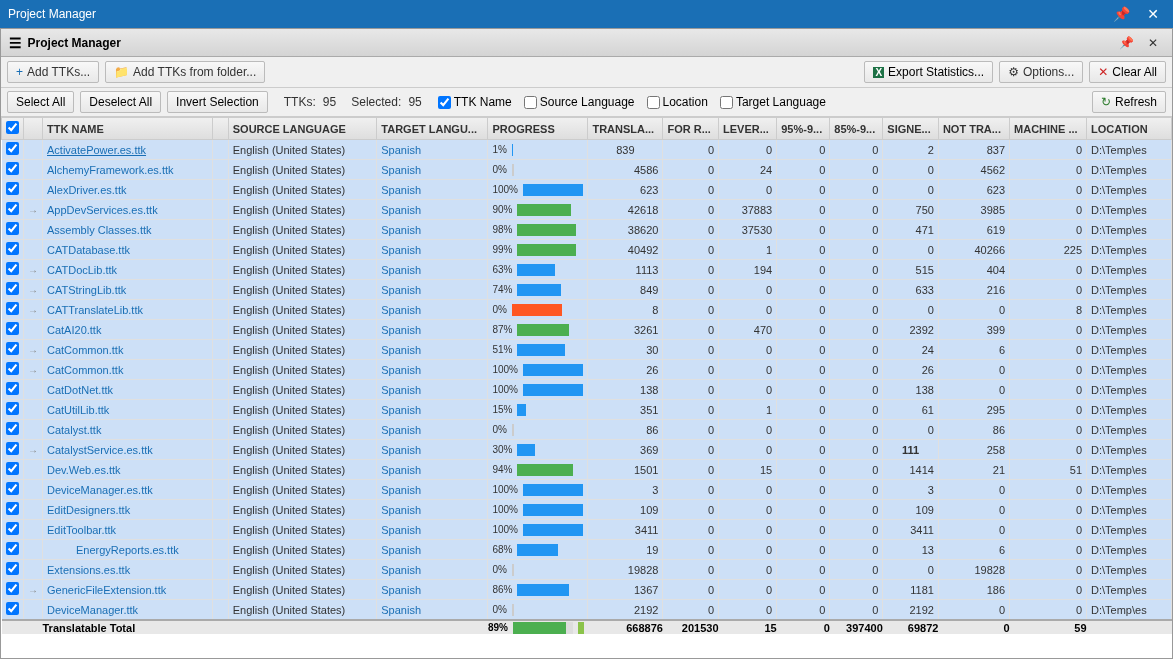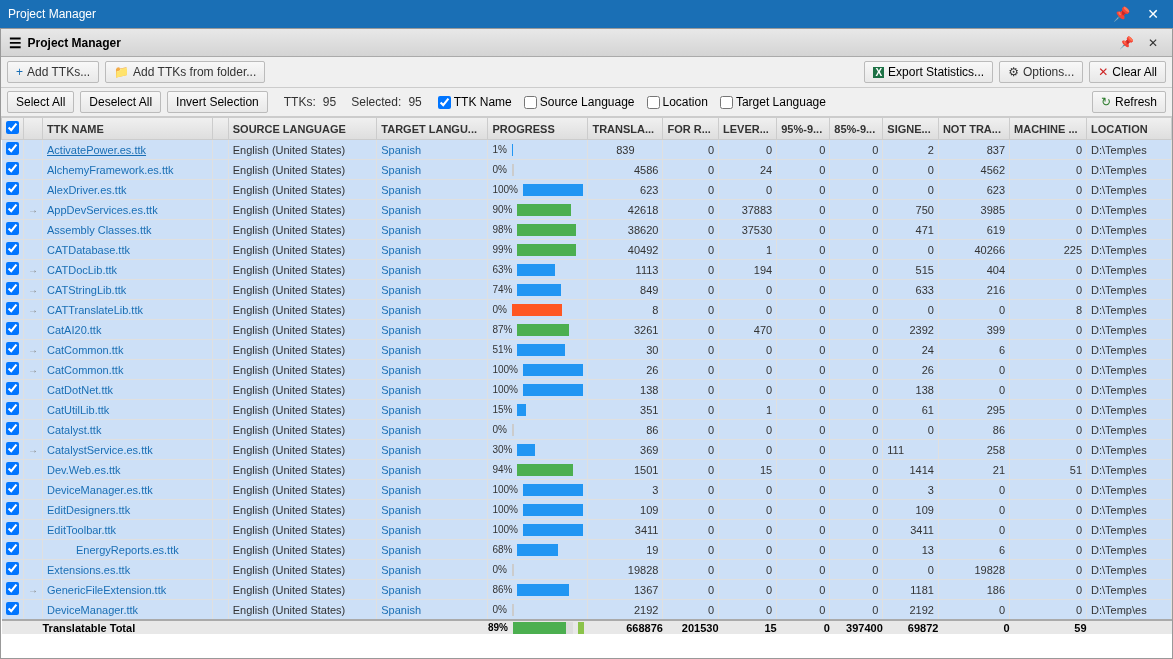--- a/index.html
+++ b/index.html
@@ -480,21 +480,21 @@
     <td style="color:#1a6fb5;">Spanish</td>
     <td class="progress-cell" style="white-space:nowrap;">
       <span class="progress-text">30%</span>
       <span style="display:inline-block;width:18px;height:12px;background:#2196F3;vertical-align:middle;"></span>
     </td>
     <td style="text-align:right;">369</td>
     <td style="text-align:right;">0</td>
     <td style="text-align:right;">0</td>
     <td style="text-align:right;">0</td>
     <td style="text-align:right;">0</td>
-    <td style="text-align:left;">111</td>
+    <td style="text-align:center;font-weight:bold;">111</td>
     <td style="text-align:right;">258</td>
     <td style="text-align:right;">0</td>
     <td>D:\Temp\es</td>
   </tr>
           <tr class="selected">
     <td class="cb-cell"><input type="checkbox" checked="" style=""></td>
     <td class="arrow-cell"></td>
     <td style="color:#1a6fb5;">Dev.Web.es.ttk</td>
     <td class="arrow-cell"></td>
     <td>English (United States)</td>

